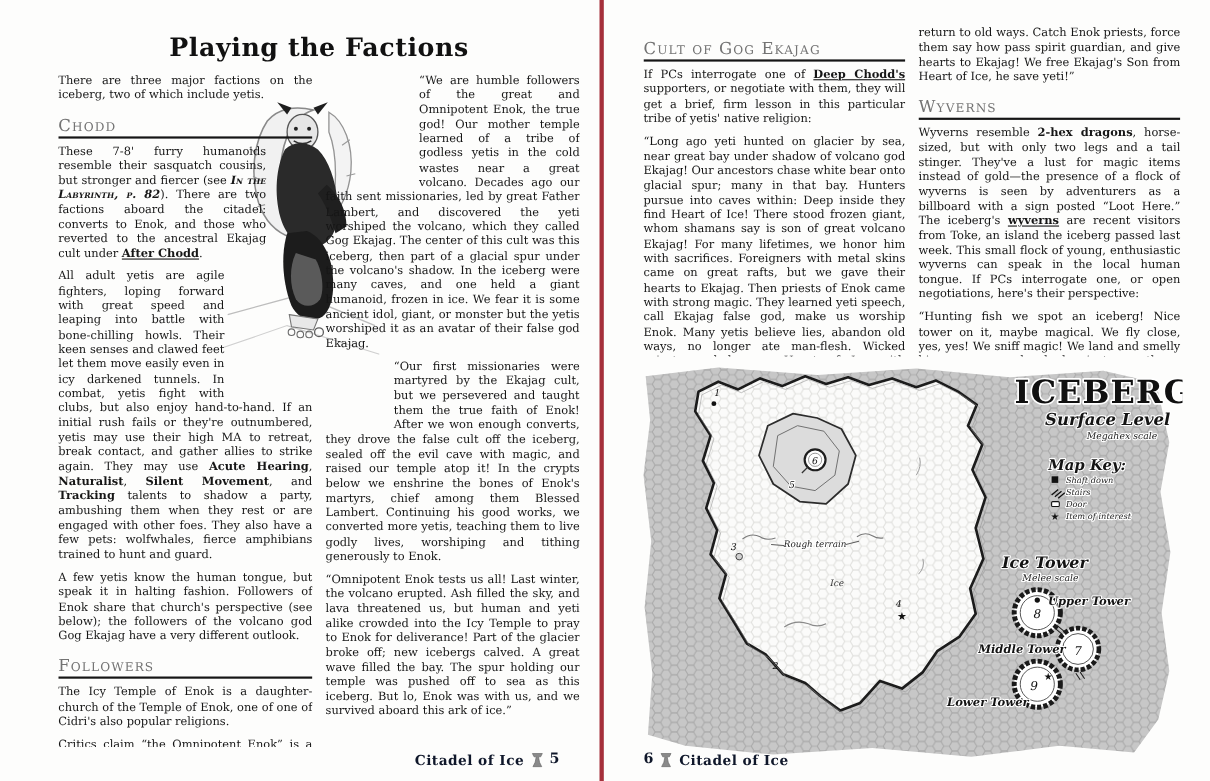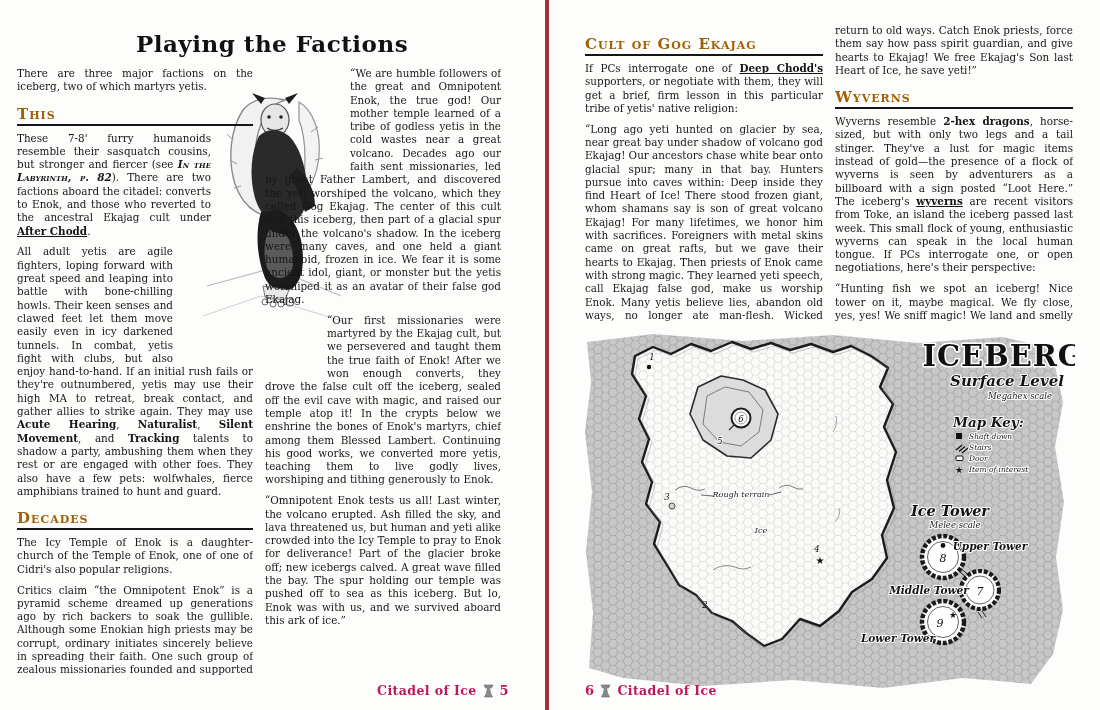--- a/index.html
+++ b/index.html
@@ -1,41 +1,41 @@
 <!DOCTYPE html>
 <html><head>
 <meta charset="utf-8">
 <style>
   html,body{margin:0;padding:0;background:#ffffff;}
   *{box-sizing:border-box;}
   #spread{position:relative;width:1100px;height:710px;background:#fff;overflow:hidden;
           font-family:"DejaVu Serif", serif;color:#161616;}
   .page{position:absolute;top:0;height:710px;background:#fdfdfc;}
-  #page-left{left:0;width:551px;padding:30px 24px 0 17px;}
+  #page-left{left:0;width:551px;padding:30px 24px 0 53px;}
   #page-right{left:549px;width:551px;padding:24px 27px 0 36px;}
   #divider{position:absolute;left:545px;top:0;width:4px;height:710px;background:#a5303b;}
 
   .page-title{font-size:23px;font-weight:bold;text-align:center;letter-spacing:.5px;
               margin:0 0 10px 0;color:#111;}
   .cols{display:flex;gap:12px;}
   .col{width:236px;overflow:hidden;}
   #page-left .col{height:612px;}
   #page-right .col{width:240px;height:300px;}
 
   .para{font-size:10.4px;line-height:13.3px;text-align:justify;margin:0 0 7.5px 0;}
-  .sec-h{font-size:15px;font-weight:bold;font-variant:small-caps;letter-spacing:1px;
-         border-bottom:2.5px solid #151515;padding-bottom:1px;margin:11px 0 6px 0;color:#a16207;}
+  .sec-h{font-size:15px;font-weight:normal;font-variant:small-caps;letter-spacing:1px;
+         border-bottom:2.5px solid #151515;padding-bottom:1px;margin:11px 0 6px 0;color:#737373;}
   .nm{text-decoration:underline;}
   .sc{font-style:italic;font-variant:small-caps;}
   .flt{float:right;}
   .flt.L{float:left;}
   .flt.R{float:right;}
 
   .footer{position:absolute;bottom:12px;font-size:12.5px;font-weight:bold;letter-spacing:.4px;
-          display:flex;align-items:center;gap:6px;color:#be185d;}
+          display:flex;align-items:center;gap:6px;color:#0f172a;}
   #footer-left{right:42px;}
   #footer-right{left:36px;}
   .pgnum{font-size:13px;}
 
   #yeti-art{position:absolute;left:203px;top:80px;width:142px;height:258px;z-index:0;pointer-events:none;}
   #map-wrap{position:absolute;left:34px;top:332px;width:492px;height:362px;}
 
   svg text{font-family:"DejaVu Serif", serif;}
   .map-big-title{font-size:29px;font-weight:bold;letter-spacing:1px;}
   .halo{paint-order:stroke;stroke:#ffffff;stroke-width:3px;stroke-linejoin:round;}
@@ -67,25 +67,26 @@
       <path d="M60,206 l26,4 l-4,10 l-20,-3 Z" fill="#e8e8e8" stroke="#777" stroke-width="1"></path>
       <circle cx="62" cy="222" r="3" fill="none" stroke="#6b6b6b" stroke-width="1"></circle>
       <circle cx="70" cy="224" r="3" fill="none" stroke="#6b6b6b" stroke-width="1"></circle>
       <circle cx="78" cy="224" r="3" fill="none" stroke="#6b6b6b" stroke-width="1"></circle>
       <circle cx="87" cy="222" r="4" fill="none" stroke="#5e5e5e" stroke-width="1.2"></circle>
       <path d="M30,60 l-6,-6 M34,84 l-7,-4 M38,106 l-7,2 M108,52 l7,-5 M112,80 l8,-2" stroke="#9a9a9a" stroke-width="1"></path>
     </svg>
 
     <div class="cols" style="position:relative;z-index:1;">
       <div class="col">
-          <p class="para">There are three major factions on the iceberg, two of which martyrs yetis.</p>
-          <h3 class="sec-h">This</h3>
+          <p class="para">There are three major factions on the iceberg, two of which include yetis.</p>
+          <h3 class="sec-h">Chodd</h3>
           <p class="para"><span class="flt R" style="width:42px;height:118px"></span>These 7-8' furry humanoids resemble their sasquatch cousins, but stronger and fiercer (see <b class="sc">In the Labyrinth, p. 82</b>). There are two factions aboard the citadel: converts to Enok, and those who reverted to the ancestral Ekajag cult under <b class="nm">After Chodd</b>.</p>
           <p class="para"><span class="flt R" style="width:38px;height:112px"></span>All adult yetis are agile fighters, loping forward with great speed and leaping into battle with bone-chilling howls. Their keen senses and clawed feet let them move easily even in icy darkened tunnels. In combat, yetis fight with clubs, but also enjoy hand-to-hand. If an initial rush fails or they're outnumbered, yetis may use their high MA to retreat, break contact, and gather allies to strike again. They may use <b>Acute Hearing</b>, <b>Naturalist</b>, <b>Silent Movement</b>, and <b>Tracking</b> talents to shadow a party, ambushing them when they rest or are engaged with other foes. They also have a few pets: wolfwhales, fierce amphibians trained to hunt and guard.</p>
-          <h3 class="sec-h">Decades</h3>
+          <p class="para">A few yetis know the human tongue, but speak it in halting fashion. Followers of Enok share that church's perspective (see below); the followers of the volcano god Gog Ekajag have a very different outlook.</p>
+          <h3 class="sec-h">Followers</h3>
           <p class="para">The Icy Temple of Enok is a daughter-church of the Temple of Enok, one of one of Cidri's also popular religions.</p>
           <p class="para">Critics claim “the Omnipotent Enok” is a pyramid scheme dreamed up generations ago by rich backers to soak the gullible. Although some Enokian high priests may be corrupt, ordinary initiates sincerely believe in spreading their faith. One such group of zealous missionaries founded and supported the iceberg temple. (If the cult of Enok does not exist in your campaign, substitute another hierarchical proselytizing faith.)</p>
         </div>
       <div class="col">
           <p class="para"><span class="flt L" style="width:55px;height:60px"></span><span class="flt L" style="width:30px;height:104px"></span>“We are humble followers of the great and Omnipotent Enok, the true god! Our mother temple learned of a tribe of godless yetis in the cold wastes near a great volcano. Decades ago our faith sent missionaries, led by great Father Lambert, and discovered the yeti worshiped the volcano, which they called Gog Ekajag. The center of this cult was this iceberg, then part of a glacial spur under the volcano's shadow. In the iceberg were many caves, and one held a giant humanoid, frozen in ice. We fear it is some ancient idol, giant, or monster but the yetis worshiped it as an avatar of their false god Ekajag.</p>
           <p class="para"><span class="flt L" style="width:62px;height:58px"></span>“Our first missionaries were martyred by the Ekajag cult, but we persevered and taught them the true faith of Enok! After we won enough converts, they drove the false cult off the iceberg, sealed off the evil cave with magic, and raised our temple atop it! In the crypts below we enshrine the bones of Enok's martyrs, chief among them Blessed Lambert. Continuing his good works, we converted more yetis, teaching them to live godly lives, worshiping and tithing generously to Enok.</p>
           <p class="para">“Omnipotent Enok tests us all! Last winter, the volcano erupted. Ash filled the sky, and lava threatened us, but human and yeti alike crowded into the Icy Temple to pray to Enok for deliverance! Part of the glacier broke off; new icebergs calved. A great wave filled the bay. The spur holding our temple was pushed off to sea as this iceberg. But lo, Enok was with us, and we survived aboard this ark of ice.”</p>
         </div>
     </div>
 
@@ -101,21 +102,21 @@
   <div id="divider"></div>
 
   <div class="page" id="page-right">
     <div class="cols">
       <div class="col">
           <h3 class="sec-h">Cult of Gog Ekajag</h3>
           <p class="para">If PCs interrogate one of <b class="nm">Deep Chodd's</b> supporters, or negotiate with them, they will get a brief, firm lesson in this particular tribe of yetis' native religion:</p>
           <p class="para">“Long ago yeti hunted on glacier by sea, near great bay under shadow of volcano god Ekajag! Our ancestors chase white bear onto glacial spur; many in that bay. Hunters pursue into caves within: Deep inside they find Heart of Ice! There stood frozen giant, whom shamans say is son of great volcano Ekajag! For many lifetimes, we honor him with sacrifices. Foreigners with metal skins came on great rafts, but we gave their hearts to Ekajag. Then priests of Enok came with strong magic. They learned yeti speech, call Ekajag false god, make us worship Enok. Many yetis believe lies, abandon old ways, no longer ate man-flesh. Wicked priests sealed away Heart of Ice with guardian, monstrous elemental drowns all who enter!”</p>
         </div>
       <div class="col">
-          <p class="para">return to old ways. Catch Enok priests, force them say how pass spirit guardian, and give hearts to Ekajag! We free Ekajag's Son last Heart of Ice, he save yeti!”</p>
+          <p class="para">return to old ways. Catch Enok priests, force them say how pass spirit guardian, and give hearts to Ekajag! We free Ekajag's Son from Heart of Ice, he save yeti!”</p>
           <h3 class="sec-h">Wyverns</h3>
           <p class="para">Wyverns resemble <b>2-hex dragons</b>, horse-sized, but with only two legs and a tail stinger. They've a lust for magic items instead of gold—the presence of a flock of wyverns is seen by adventurers as a billboard with a sign posted “Loot Here.” The iceberg's <b class="nm">wyverns</b> are recent visitors from Toke, an island the iceberg passed last week. This small flock of young, enthusiastic wyverns can speak in the local human tongue. If PCs interrogate one, or open negotiations, here's their perspective:</p>
           <p class="para">“Hunting fish we spot an iceberg! Nice tower on it, maybe magical. We fly close, yes, yes! We sniff magic! We land and smelly big ape-men and robed priest-guys throw rocks and spells at us. We bit or stung them, took their magic gear, made a new nest! Some fled into caves, too dangerous to chase, scary pets that bite in freezing dark! Wolf or whale, hard to say, stay away! Then priests return, want more talk-talk! Iceberg is melting, they'll all drown. We're, like, duh,</p>
         </div>
     </div>
 
     <div id="map-wrap">
       <svg viewBox="0 0 492 362" width="492" height="362">
         <defs>
           <pattern id="hxs" width="15" height="8.66" patternUnits="userSpaceOnUse">

